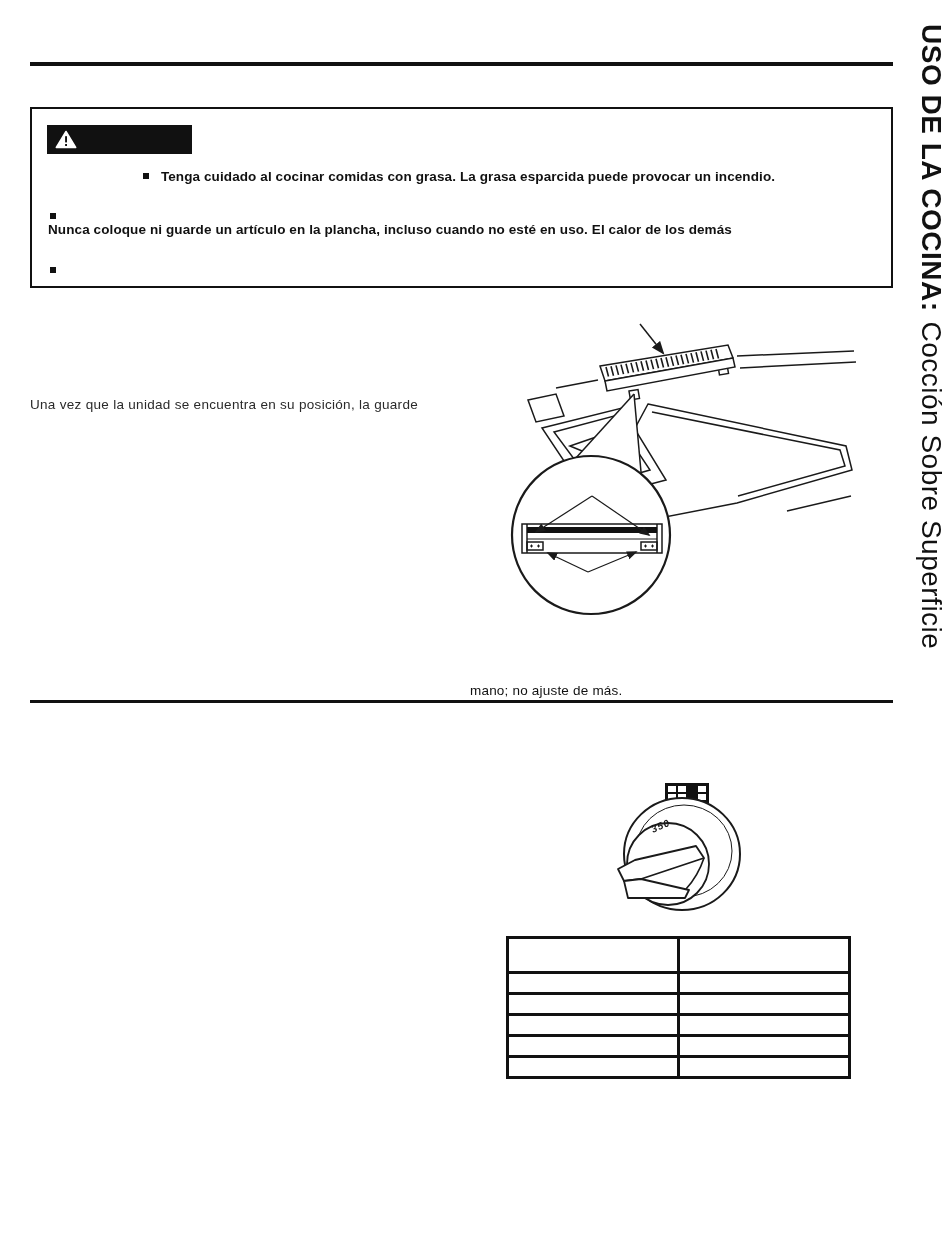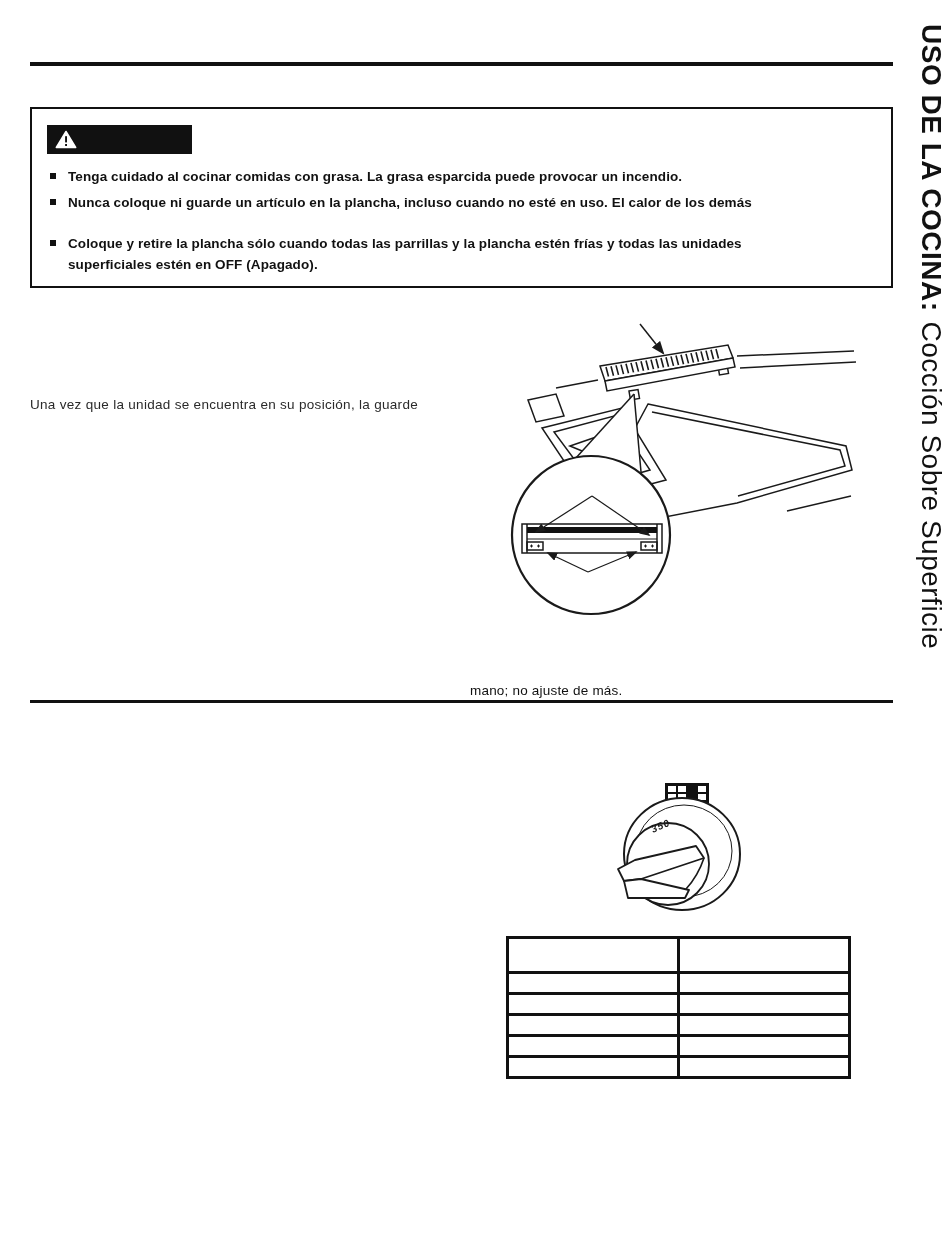--- a/index.html
+++ b/index.html
@@ -24,22 +24,22 @@
     border:2px solid #111;
   }
   .warning-banner{
     position:absolute;left:15px;top:16px;width:145px;height:29px;background:#111;
     display:flex;align-items:center;padding-left:8px;box-sizing:border-box;
   }
   .bullets{position:absolute;left:16px;top:57px;width:820px;}
   .bullet{display:flex;align-items:flex-start;font-weight:bold;font-size:13.5px;line-height:21px;letter-spacing:.1px;}
   .bullet .sq{width:6px;height:6px;background:#111;margin:7px 12px 0 2px;flex:none;}
   .bullet .bline{display:block;}
-  .b1{margin-bottom:5px;}
-  .b2{margin-bottom:20px;}
+  .b1{margin-bottom:19px;justify-content:center;}
+  .b2{margin-bottom:20px;flex-direction:column;}
 
   .para{
     position:absolute;left:30px;top:383px;font-size:13.5px;letter-spacing:.3px;color:#2a2a2a;
   }
   .hand-note{
     position:absolute;left:470px;top:669px;font-size:13.5px;font-weight:normal;letter-spacing:.2px;
   }
 
   .figure-main{position:absolute;left:490px;top:320px;}
   .figure-knob{position:absolute;left:598px;top:788px;}
@@ -89,24 +89,20 @@
           </span>
       </div>
       <div class="bullet b2">
         <span class="sq"></span>
         <span class="btxt">
             <span class="bline">Nunca coloque ni guarde un artículo en la plancha, incluso cuando no esté en uso. El calor de los demás</span>
           </span>
       </div>
       <div class="bullet b3">
         <span class="sq"></span>
-        <span class="btxt">
-          <span class="bline">Coloque y retire la plancha sólo cuando todas las parrillas y la plancha estén frías y todas las unidades</span>
-          <span class="bline">superficiales estén en OFF (Apagado).</span>
-        </span>
       </div>
     </div>
   </section>
 
   <p class="para">Una vez que la unidad se encuentra en su posición, la guarde</p>
 
   <svg class="figure-main" width="420" height="330" viewBox="0 0 420 330" fill="none" stroke="#1a1a1a" stroke-width="1.5">
     <defs>
       <marker id="ah" markerWidth="9" markerHeight="8" refX="7.5" refY="3.5" orient="auto">
         <path d="M0,0 L9,3.5 L0,7 Z" fill="#1a1a1a" stroke="none"></path>

